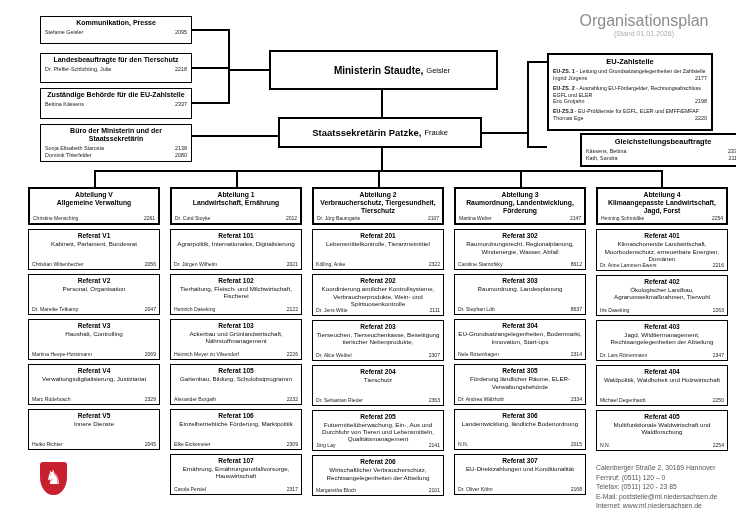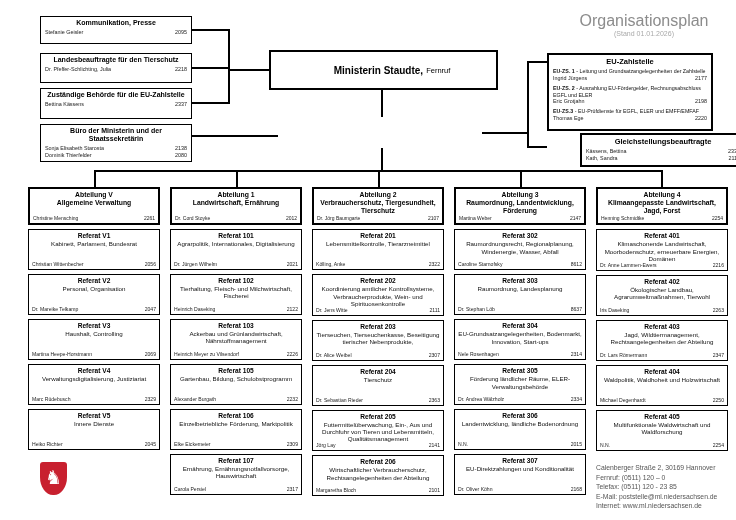--- a/index.html
+++ b/index.html
@@ -90,21 +90,25 @@
       <span>2138</span>
     </div>
     <div class="prow">
       <span>Dominik Thierfelder</span>
       <span>2080</span>
     </div>
   </div>
 
   <div class="leadbox" style="left:269px; top:50px; width:229px; height:40px;padding-left:17px;">
     <span class="big">Ministerin Staudte,</span>
-    <span class="small">Fernruf</span>
+    <span class="small">Geisler</span>
+  </div>
+  <div class="leadbox" style="left:278px; top:117px; width:204px; height:31px;">
+    <span class="big" style="font-size:9.5px;">Staatssekretärin Patzke,</span>
+    <span class="small">Frauke</span>
   </div>
 
   <div class="rightbox" style="top:53px; min-height:78px;">
     <div class="title">EU-Zahlstelle</div>
     <div class="eu-item">
       <div class="desc"><b>EU-ZS. 1</b> <span>- Leitung und Grundsatzangelegenheiten der Zahlstelle</span></div>
       <div class="prow">
         <span>Ingrid Jürgens</span>
         <span>2177</span>
       </div>

